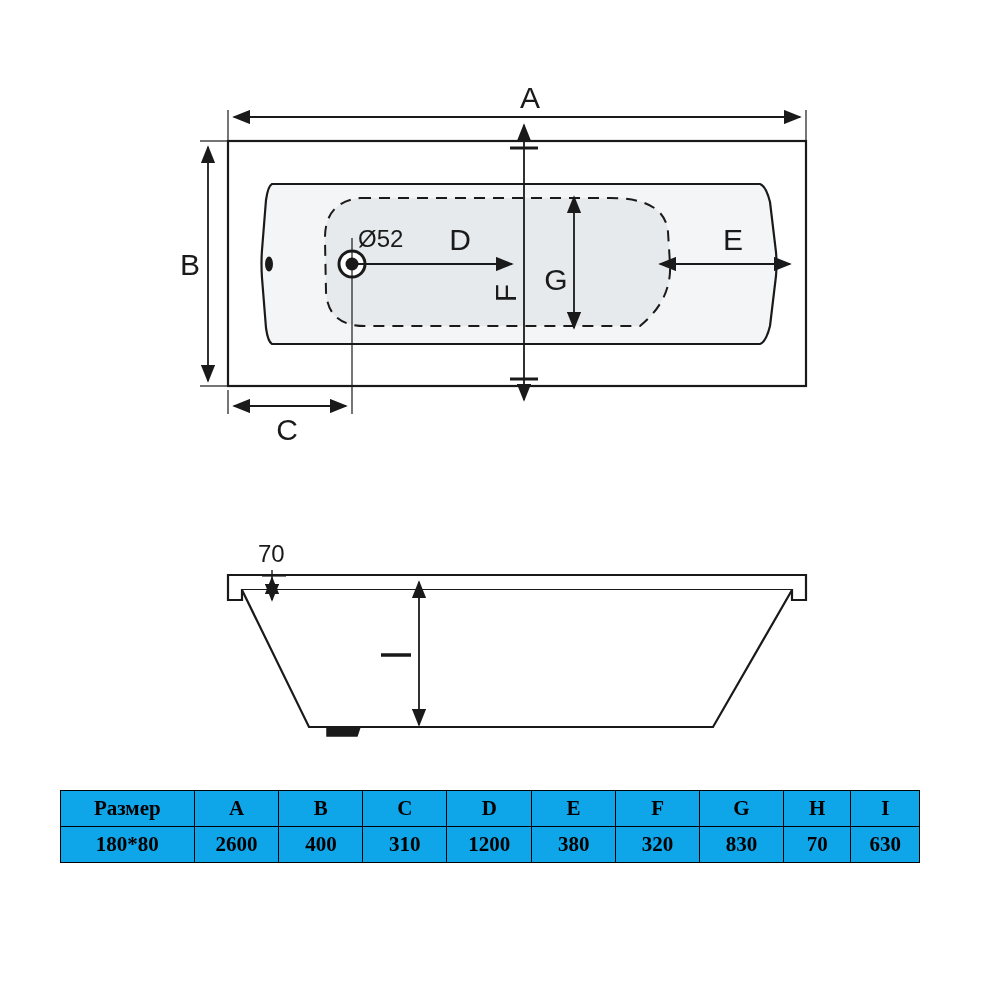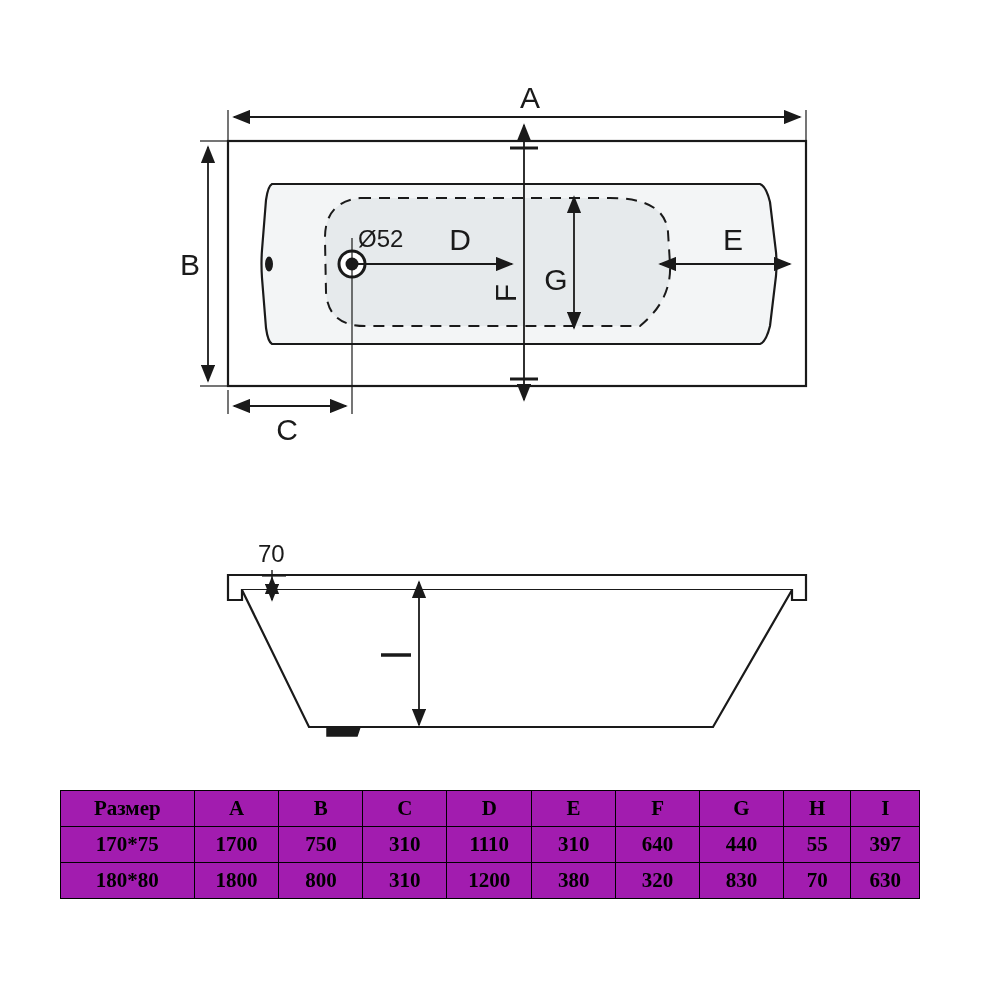--- a/index.html
+++ b/index.html
@@ -47,21 +47,21 @@
     font-family: "Liberation Serif", serif;
     font-size: 21px;
   }
   table.spec th, table.spec td {
     border: 1px solid #000000;
     text-align: center;
     padding: 3px 0 4px 0;
     height: 28px;
     font-weight: bold;
     color: #000;
-    background: #a21caf;
+    background: #0ea5e9;
   }
   table.spec td.sizecell {
     font-weight: bold;
   }
   table.spec col.c0 { width: 140px; }
   table.spec col.cn { width: 89px; }
   table.spec col.cs { width: 72px; }
 </style>
 </head>
 <body>
@@ -190,35 +190,23 @@
           <th>D</th>
           <th>E</th>
           <th>F</th>
           <th>G</th>
           <th>H</th>
           <th>I</th>
         </tr>
       </thead>
       <tbody>
         <tr>
-          <td class="sizecell">170*75</td>
-          <td>1700</td>
-          <td>750</td>
-          <td>310</td>
-          <td>1110</td>
-          <td>310</td>
-          <td>640</td>
-          <td>440</td>
-          <td>55</td>
-          <td>397</td>
-        </tr>
-        <tr>
           <td class="sizecell">180*80</td>
-          <td>1800</td>
-          <td>800</td>
+          <td>2600</td>
+          <td>400</td>
           <td>310</td>
           <td>1200</td>
           <td>380</td>
           <td>320</td>
           <td>830</td>
           <td>70</td>
           <td>630</td>
         </tr>
       </tbody>
     </table>

